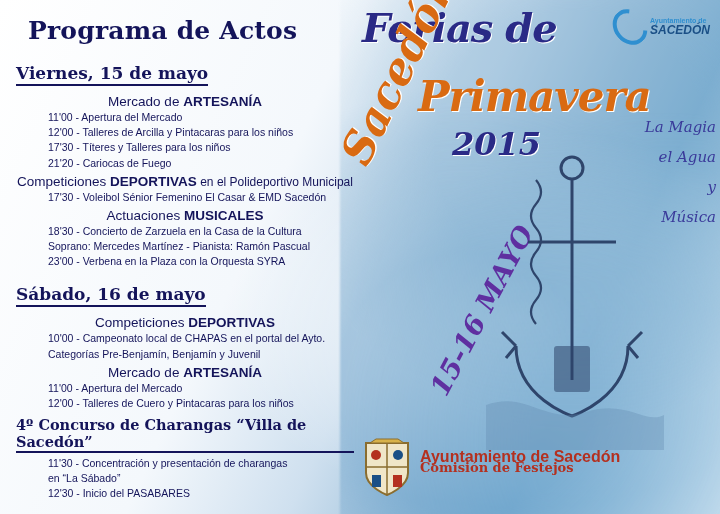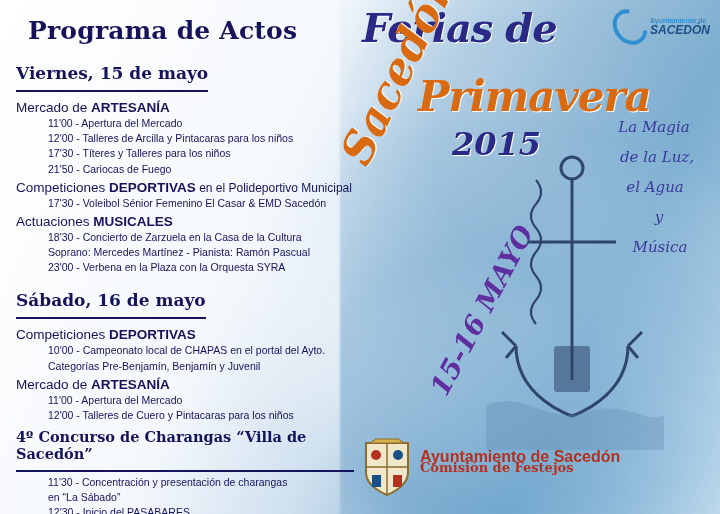--- a/index.html
+++ b/index.html
@@ -33,35 +33,35 @@
   }
   .prog-title{
     font-family:"DejaVu Serif", serif;
     font-weight:bold;font-size:25px;color:#14145a;
     margin:8px 0 12px 14px;letter-spacing:.2px;
   }
   .day{
     font-family:"DejaVu Serif", serif;
     font-weight:bold;font-size:17px;color:#14145a;
     border-bottom:2px solid #14145a;
-    display:inline-block;margin:6px 0 4px 2px;padding-bottom:7px;
+    display:inline-block;margin:6px 0 4px 2px;padding-bottom:1px;
   }
   .sect{
-    font-size:13.5px;color:#14145a;margin:4px 0 1px 2px;font-weight:normal;
+    font-size:13.5px;color:#14145a;margin:4px 0 1px 2px;font-weight:normal;text-align:center;
   }
   .sect b{font-weight:bold;}
   .item{
     font-size:10.5px;color:#14145a;margin:1px 0 0 34px;line-height:1.35;
   }
   .item.indent2{}
   .conc{
     font-family:"DejaVu Serif", serif;
     font-weight:bold;font-size:14.5px;color:#14145a;
     border-bottom:2px solid #14145a;display:inline-block;
-    margin:6px 0 2px 2px;padding-bottom:8px;
+    margin:6px 0 2px 2px;padding-bottom:1px;
   }
   
   .ferias{
     position:absolute;left:362px;top:4px;width:300px;
     font-family:"DejaVu Serif", serif;
     font-weight:bold;font-style:italic;font-size:40px;color:#2a2a86;
     letter-spacing:-1px;
     text-shadow:1px 1px 0 #ffffff;
   }
   .primavera{
@@ -89,21 +89,21 @@
     position:absolute;left:424px;top:386px;
     transform:rotate(-62deg);transform-origin:left top;
     font-family:"DejaVu Serif", serif;
     font-weight:bold;font-style:italic;font-size:27px;color:#5f2fa0;
     white-space:nowrap;
   }
   .magia{
     position:absolute;left:592px;top:112px;width:124px;
     font-family:"DejaVu Serif", serif;
     font-style:italic;font-size:15px;color:#3a3a9a;
-    line-height:2.0;text-align:center;
+    line-height:2.0;text-align:right;
   }
   .magia span{display:block;}
   .magia .l2{margin-left:6px;}
   .magia .l3{margin-left:2px;}
   .magia .l4{margin-left:10px;}
   .magia .l5{margin-left:12px;}
   
   .logo{
     position:absolute;right:10px;top:6px;width:96px;height:42px;
     display:flex;align-items:center;gap:4px;
@@ -146,21 +146,21 @@
 
     <div>
       <div class="day">Viernes, 15 de mayo</div>
 
       <div class="sect">
         <span>Mercado de </span><b>ARTESANÍA</b>
       </div>
       <div class="item">11'00 - Apertura del Mercado</div>
       <div class="item">12'00 - Talleres de Arcilla y Pintacaras para los niños</div>
       <div class="item">17'30 - Títeres y Talleres para los niños</div>
-      <div class="item">21'50 - Cariocas de Fuego</div>
+      <div class="item">21'20 - Cariocas de Fuego</div>
 
       <div class="sect">
         <span>Competiciones </span><b>DEPORTIVAS</b><span style="font-size:12px"> en el Polideportivo Municipal</span>
       </div>
       <div class="item">17'30 - Voleibol Sénior Femenino El Casar &amp; EMD Sacedón</div>
 
       <div class="sect">
         <span>Actuaciones </span><b>MUSICALES</b>
       </div>
       <div class="item">18'30 - Concierto de Zarzuela en la Casa de la Cultura</div>
@@ -204,21 +204,20 @@
   </div>
 
   <div class="ferias">Ferias de</div>
   <div class="primavera">Primavera</div>
   <div class="year">2015</div>
   <div class="sacedon">Sacedón</div>
   <div class="dates">15-16 MAYO</div>
 
   <div class="magia">
     <span>La Magia</span>
-    <span class="l2">de la Luz,</span>
     <span class="l3">el Agua</span>
     <span class="l4">y</span>
     <span class="l5">Música</span>
   </div>
 
   <div class="anchor-wrap">
     <svg width="190" height="300" viewBox="0 0 190 300">
       <g stroke="#2a3f66" fill="none" stroke-width="3">
         <circle cx="96" cy="18" r="11"></circle>
         <path d="M96 29 L96 230"></path>

